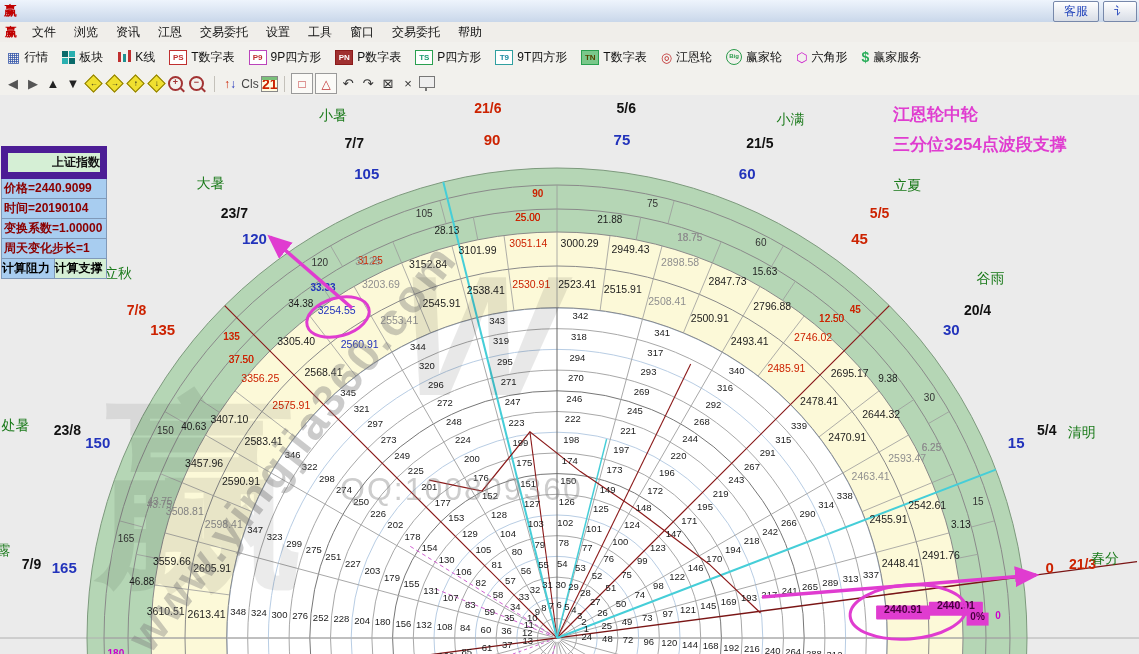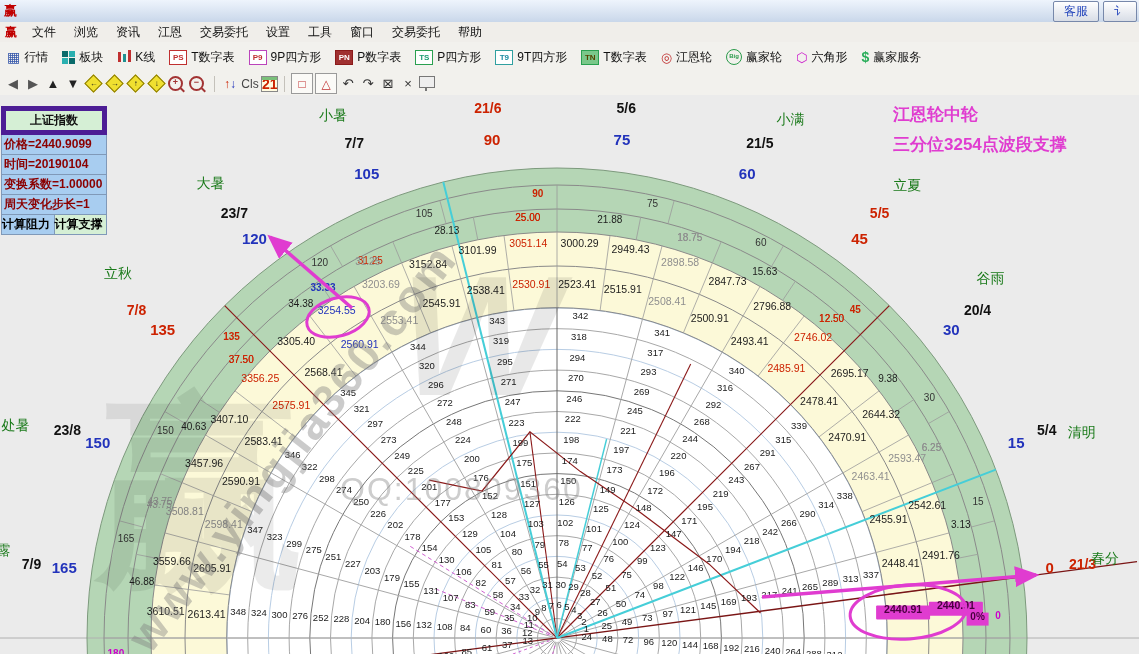--- a/index.html
+++ b/index.html
@@ -46,22 +46,22 @@
   .updown i{color:#2233bb;font-style:normal;font-weight:bold;}
   .cal{width:15px;height:14px;background:#fdfbcw;border:1px solid #888;background:#fffbe0;
     position:relative;font-size:14px;font-weight:bold;color:#cc2200;text-align:center;line-height:15px;}
   .cal:before{content:"";position:absolute;left:0;top:0;width:100%;height:3px;background:#7ac07a;}
   .shape{border:1px solid #9a9a9a;background:#fbfaf7;width:20px;height:19px;color:#c03030;font-size:12px;}
   .screen{width:14px;height:10px;border:1px solid #777;background:#eee;position:relative;margin-top:-3px;}
   .screen:after{content:"";position:absolute;left:5px;top:10px;width:2px;height:4px;background:#777;}
   #chart{position:absolute;left:0;top:95px;width:1139px;height:559px;background:#ebebeb;}
   #wheel-svg{position:absolute;left:0;top:0;}
   #infopanel{position:absolute;left:1px;top:11px;width:106px;font-size:12px;z-index:5;}
-  #infopanel .hd{background:#d5efd5;border:5px solid #4c1d95;text-align:center;
-    font-weight:bold;color:#111;padding:1px 0;}
+  #infopanel .hd{background:#d5efd5;border:7px solid #4c1d95;text-align:right;
+    font-weight:bold;color:#111;padding:1px 0;margin-top:40px;}
   #infopanel .row{background:#a8cdf0;border:1px solid #8099b8;border-top:none;color:#8b0000;
     font-weight:bold;padding:1px 2px;white-space:nowrap;overflow:hidden;}
   #infopanel .btns{display:flex;}
   #infopanel .btns div{flex:1;border:1px solid #8099b8;border-top:none;
     padding:1px 0;color:#000000;font-weight:bold;}
   #infopanel .btns .b1{background:#a8cdf0;}
   #infopanel .btns .b2{background:#d5efd5;border-left:none;}
   #ann{position:absolute;left:893px;top:5px;z-index:6;font-size:17px;font-weight:bold;
     color:#e03cd0;line-height:30px;white-space:nowrap;}
 </style>

